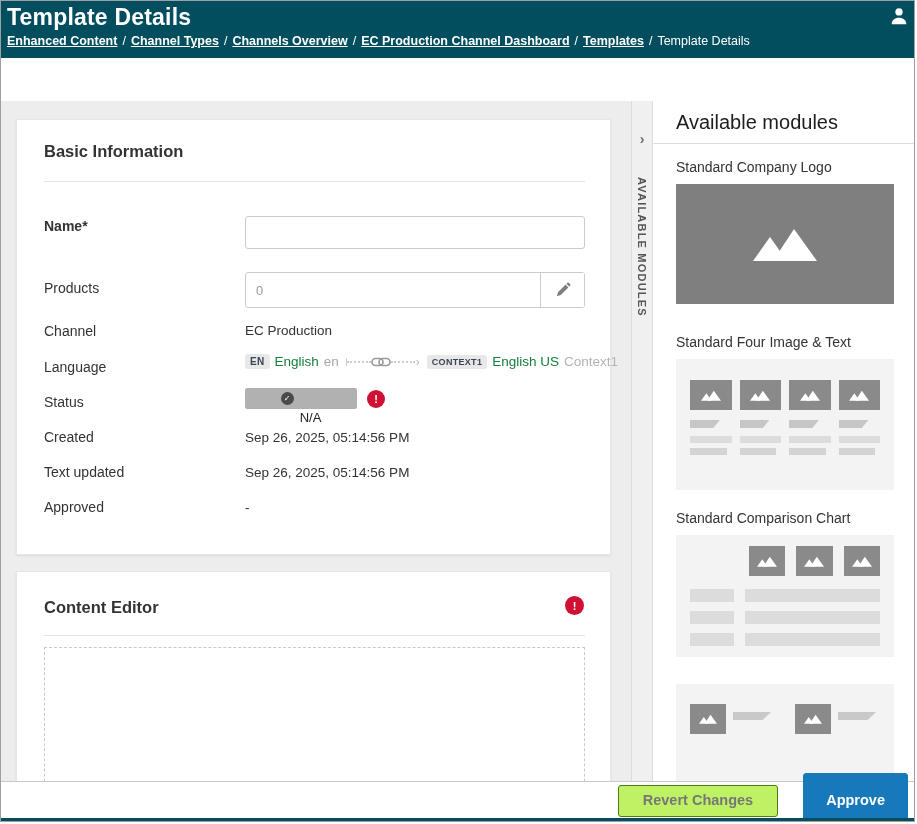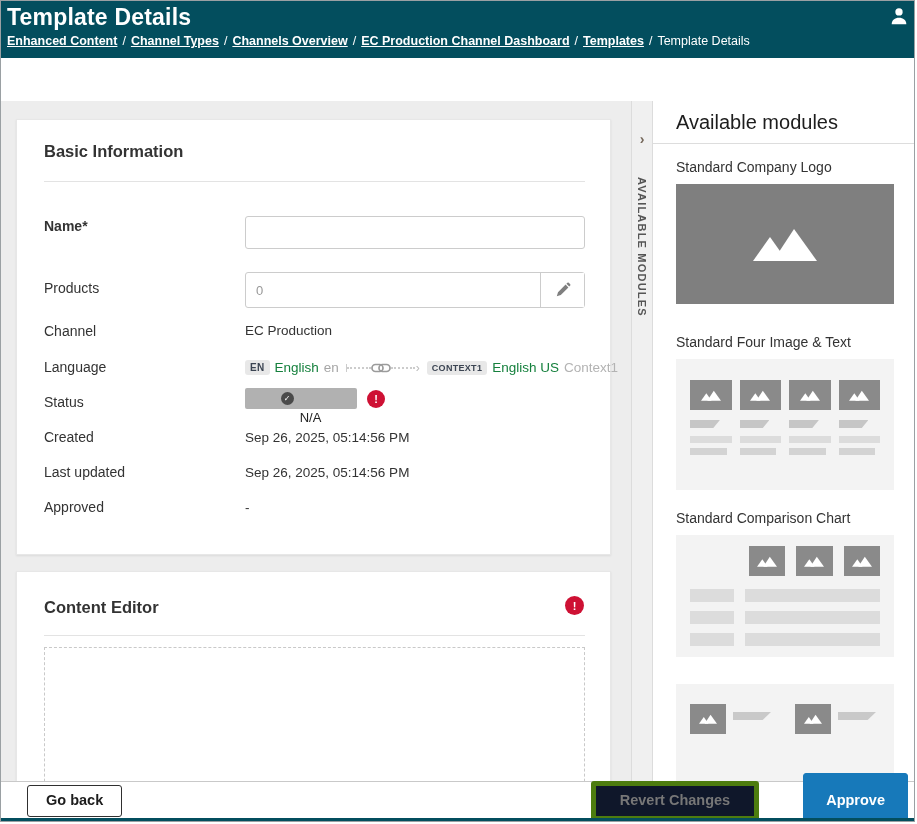--- a/index.html
+++ b/index.html
@@ -67,21 +67,21 @@
     flex: 1; border: none; outline: none; padding: 0 10px;
     font-family: inherit; font-size: 13px; color: #999; background: transparent;
   }
   .edit-btn {
     width: 44px; border: none; border-left: 1px solid #ccc; background: #fff;
     display: flex; align-items: center; justify-content: center; cursor: pointer;
   }
 
   
   .lang-row { position: absolute; left: 228px; top: 234px; display: flex;
-              align-items: center; gap: 5px; font-size: 13.5px; white-space: nowrap; margin-top: 6px; }
+              align-items: center; gap: 5px; font-size: 13.5px; white-space: nowrap; }
   .lang-badge {
     background: #e8e8e8; color: #3b4452; border-radius: 3px;
     font-weight: 700; padding: 2px 5px; letter-spacing: .3px;
   }
   .badge-en { font-size: 10px; }
   .badge-ctx { font-size: 9px; }
   .lang-name { color: #15803d; }
   .lang-code { color: #a6a6a6; }
   .lang-ctx  { color: #b3b3b3; }
   .conn { display: flex; align-items: center; margin: 0 2px; }
@@ -173,22 +173,22 @@
 
   
   .footer {
     position: absolute; left: 0; right: 0; top: 780px; height: 39px;
     background: #fff; border-top: 1px solid #c9c9c9;
     display: flex; align-items: center; padding: 0 6px 0 26px; z-index: 5;
   }
   .btn { font-family: inherit; font-size: 14.5px; border-radius: 3px;
          padding: 7px 18px; cursor: pointer; line-height: 1.1; }
   .btn-goback { background: #fff; border: 1px solid #2f2f2f; color: #1c1c1c; font-weight: 600; }
-  .btn-revert { background: #0f172a; border: 5px solid #4d7c0f; color: #777;
-                font-weight: 600; margin-left: auto; margin-right: 44px; padding: 7px 24px; }
+  .btn-revert { background: #bef264; border: 1px solid #4d7c0f; color: #777;
+                font-weight: 600; margin-left: auto; margin-right: 25px; padding: 7px 24px; }
   .btn-approve { background: #1779ba; border: 1px solid #1779ba; color: #fff;
                  font-weight: 700; padding: 19px 22px; }
 
   .bottom-bar { position: absolute; left: 0; right: 0; bottom: 0; height: 3px;
                 background: #034e5e; z-index: 6; }
 </style>
 </head>
 <body>
 
 <div class="window">
@@ -254,21 +254,21 @@
         <span class="status-badge">
           <span class="check-circle">✓</span>
           <span class="status-text">N/A</span>
         </span>
         <span class="error-badge">!</span>
       </div>
 
       <div class="f-label" style="top:309px">Created</div>
       <div class="f-value" style="top:310px">Sep 26, 2025, 05:14:56 PM</div>
 
-      <div class="f-label" style="top:344px">Last updated</div>
+      <div class="f-label" style="top:344px">Text updated</div>
       <div class="f-value" style="top:345px">Sep 26, 2025, 05:14:56 PM</div>
 
       <div class="f-label" style="top:379px">Approved</div>
       <div class="f-value" style="top:380px">-</div>
     </div>
 
     <div class="card card2">
       <div class="card-title" style="top:26px">Content Editor</div>
       <span class="error-badge card-err">!</span>
       <div class="card-divider" style="top:63px"></div>
@@ -405,19 +405,18 @@
                 </svg>
               </div>
             <div class="quad-bar"></div>
           </div>
         </div>
       </div>
     </div>
   </div>
 
   <div class="footer">
-    <button class="btn btn-goback">Go back</button>
     <button class="btn btn-revert">Revert Changes</button>
     <button class="btn btn-approve">Approve</button>
   </div>
   <div class="bottom-bar"></div>
 
 </div>
 
 </body></html>

